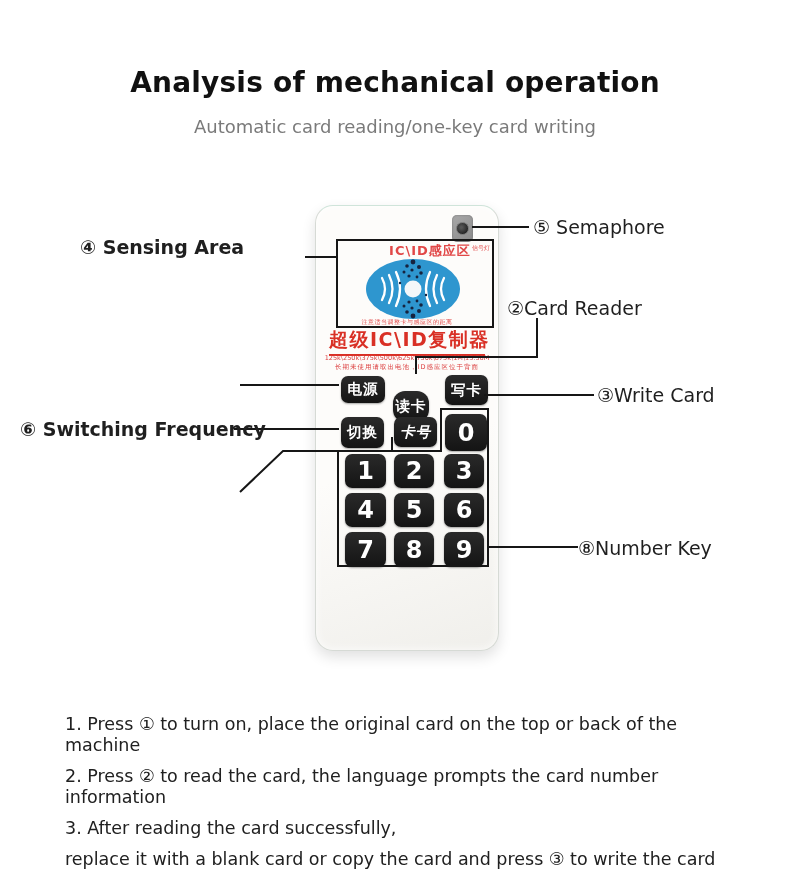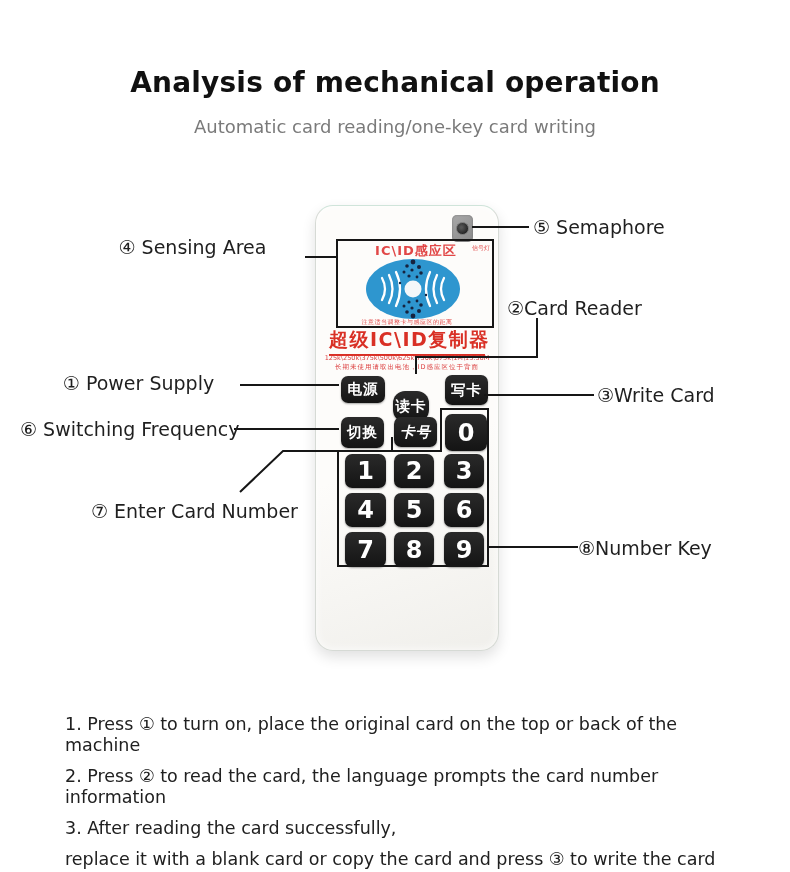--- a/index.html
+++ b/index.html
@@ -13,21 +13,21 @@
     font-size:28px;font-weight:700;color:#111;letter-spacing:.2px;
   }
   .subtitle{
     position:absolute;left:0;top:116px;width:790px;text-align:center;
     font-size:18px;color:#7a7a7a;
   }
   
   .callout{
     position:absolute;font-size:19px;color:#1f1f1f;white-space:nowrap;line-height:24px;
   }
-  .ra{text-align:center;}
+  .ra{text-align:left;font-weight:bold;}
   
   .overlay{position:absolute;left:0;top:0;width:790px;height:872px;pointer-events:none;}
   .overlay path,.overlay rect{stroke:#161616;stroke-width:2;fill:none;}
   
   .device{
     position:absolute;left:315px;top:205px;width:182px;height:444px;
     background:linear-gradient(160deg,#fdfcfa 55%,#f0efeb);
     border:1px solid #d6dad5;border-top-color:#cfe4da;
     border-radius:18px;box-shadow:0 6px 14px rgba(0,0,0,.12), inset 0 0 10px rgba(255,255,255,.8);
   }
@@ -35,21 +35,21 @@
     position:absolute;left:136px;top:9px;width:21px;height:27px;border-radius:5px;
     background:linear-gradient(145deg,#a8a8a8,#8a8a8a);box-shadow:inset 0 0 2px #6d6d6d;
   }
   .led-dot{
     position:absolute;left:4px;top:7px;width:13px;height:13px;border-radius:50%;
     background:radial-gradient(circle at 40% 40%, #555 10%, #262626 70%);
     border:1px solid #777;box-sizing:border-box;
   }
   .sensing-title{
     position:absolute;left:22px;top:36px;width:156px;text-align:center;
-    font-size:13px;font-weight:700;color:#e14747;letter-spacing:1px;white-space:nowrap;
+    font-size:13px;font-weight:700;color:#e14747;letter-spacing:1px;white-space:nowrap;padding-left:14px;
   }
   .indicator-label{
     position:absolute;right:8px;top:38px;font-size:6px;color:#e14747;white-space:nowrap;
   }
   .oval-svg{position:absolute;left:48px;top:51px;}
   .sensing-note{
     position:absolute;left:12px;top:112px;width:158px;text-align:center;
     font-size:6px;color:#e14747;white-space:nowrap;letter-spacing:.5px;
   }
   .product-title{
@@ -156,24 +156,22 @@
     <path d="M240 385 H339"></path>
     <path d="M484 395 H594"></path>
     <path d="M234 429 H339"></path>
     <path d="M392 437 V451 H283 L240 492"></path>
     <path d="M489 547 H578"></path>
   </svg>
 
   <div class="callout ra" style="left:80px;top:235px;width:225px;">④ Sensing Area</div>
   <div class="callout" style="left:533px;top:215px;">⑤ Semaphore</div>
   <div class="callout" style="left:507px;top:296px;">②Card Reader</div>
-  <div class="callout ra" style="left:40px;top:371px;width:197px;">① Power Supply</div>
   <div class="callout" style="left:597px;top:383px;">③Write Card</div>
   <div class="callout ra" style="left:20px;top:417px;width:214px;">⑥ Switching Frequency</div>
-  <div class="callout" style="left:91px;top:499px;">⑦ Enter Card Number</div>
   <div class="callout" style="left:578px;top:536px;">⑧Number Key</div>
 
   <div class="instructions">
     <p>1. Press ① to turn on, place the original card on the top or back of the machine</p>
     <p>2. Press ② to read the card, the language prompts the card number information</p>
     <p>3. After reading the card successfully,</p>
     <p>replace it with a blank card or copy the card and press ③ to write the card</p>
   </div>
 
 </div>

